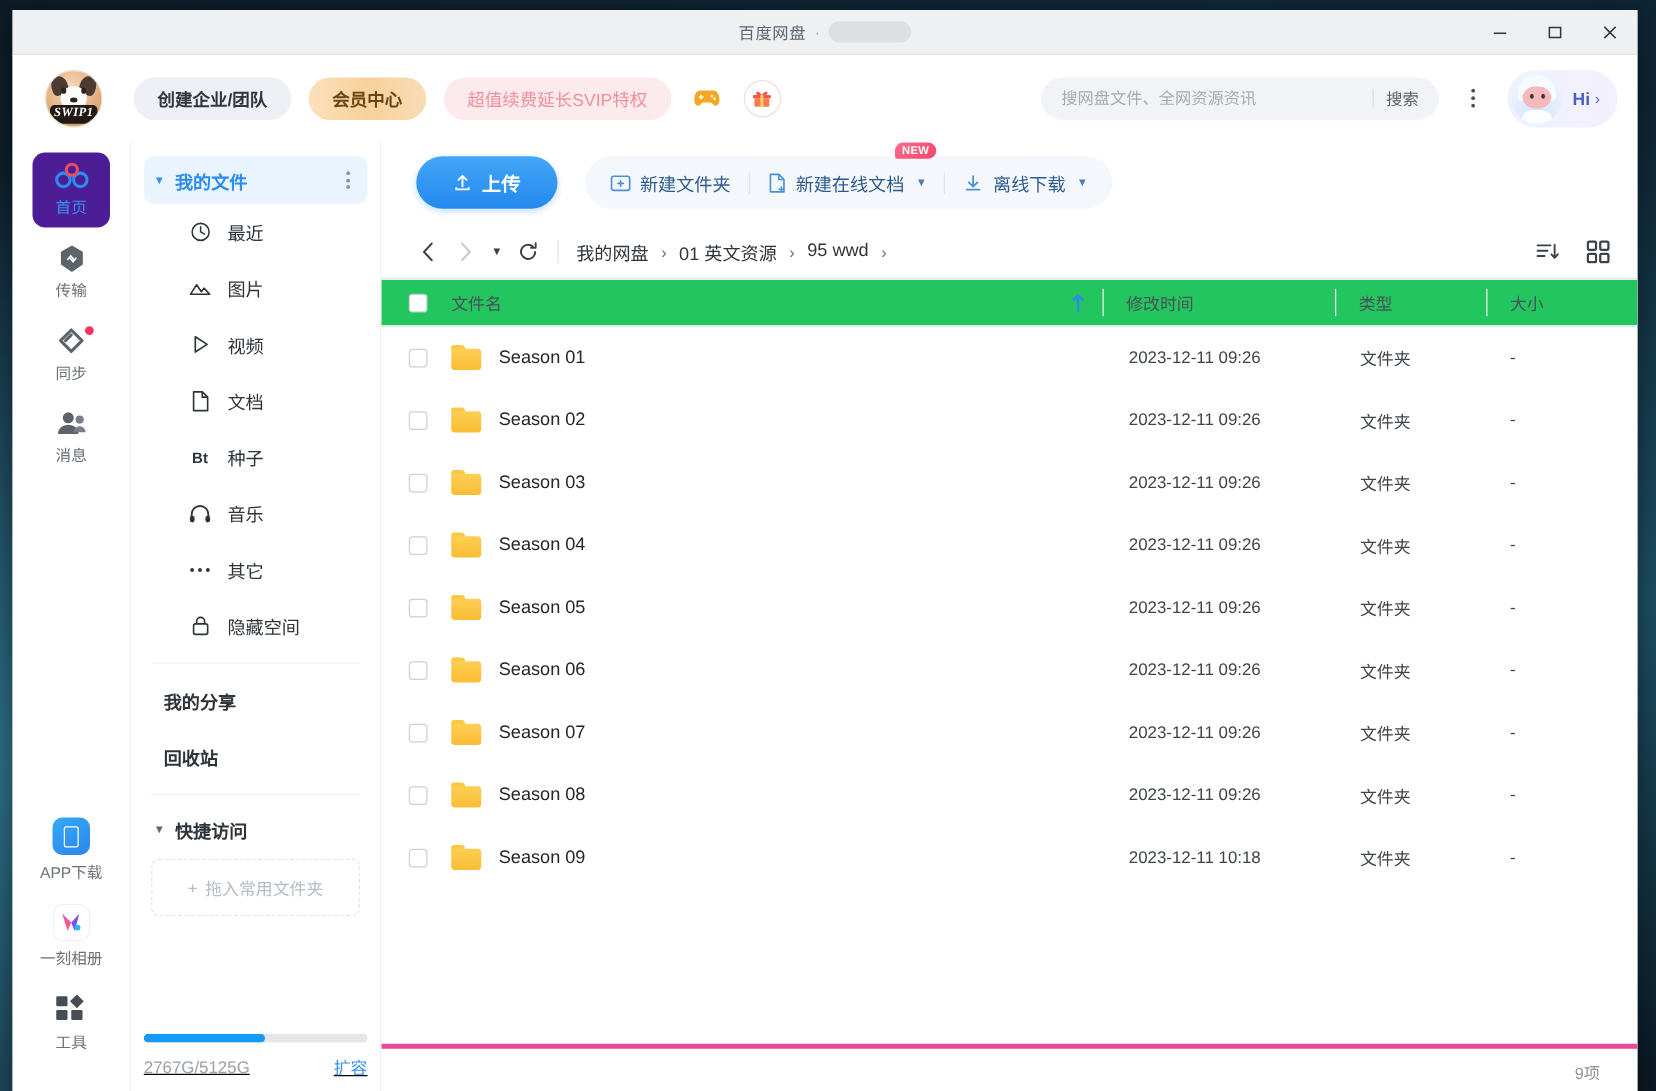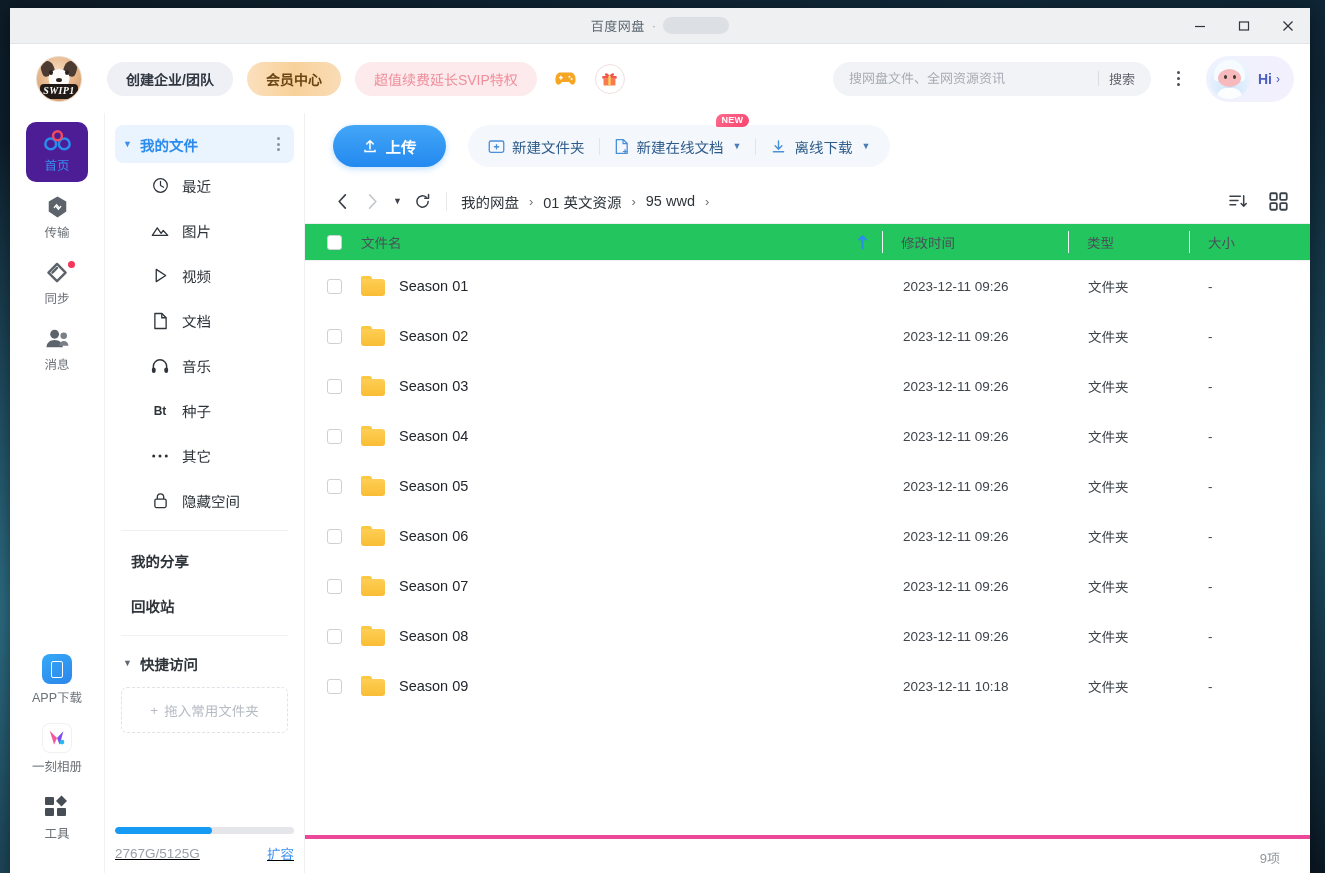--- a/index.html
+++ b/index.html
@@ -569,34 +569,34 @@
             <svg class="ic" width="15" height="18" viewBox="0 0 16 19">
                 <path d="M2 1.5h7.5L14 6v11.5H2z" fill="none" stroke="#2e343a" stroke-width="1.4" stroke-linejoin="round"></path>
                 <path d="M9.4 1.6V6H14" fill="none" stroke="#2e343a" stroke-width="1.4"></path>
               </svg>
           </span>
           <span class="tree-label">文档</span>
         </div>
 
         <div class="tree-item">
           <span class="tree-ico">
+            <span class="tree-ico-text">Bt</span>
+          </span>
+          <span class="tree-label">种子</span>
+        </div>
+
+        <div class="tree-item">
+          <span class="tree-ico">
             <svg class="ic" width="18" height="16" viewBox="0 0 20 17">
                 <path d="M2.6 12V9a7.4 7.4 0 0114.8 0v3" fill="none" stroke="#2e343a" stroke-width="1.6"></path>
                 <rect x="1" y="10.2" width="4.2" height="6" rx="2.1" fill="#2e343a"></rect>
                 <rect x="14.8" y="10.2" width="4.2" height="6" rx="2.1" fill="#2e343a"></rect>
               </svg>
           </span>
           <span class="tree-label">音乐</span>
-        </div>
-
-        <div class="tree-item">
-          <span class="tree-ico">
-            <span class="tree-ico-text">Bt</span>
-          </span>
-          <span class="tree-label">种子</span>
         </div>
 
         <div class="tree-item">
           <span class="tree-ico">
             <svg class="ic" width="18" height="6" viewBox="0 0 20 6">
                 <circle cx="3" cy="3" r="1.7" fill="#2e343a"></circle>
                 <circle cx="10" cy="3" r="1.7" fill="#2e343a"></circle>
                 <circle cx="17" cy="3" r="1.7" fill="#2e343a"></circle>
               </svg>
           </span>

